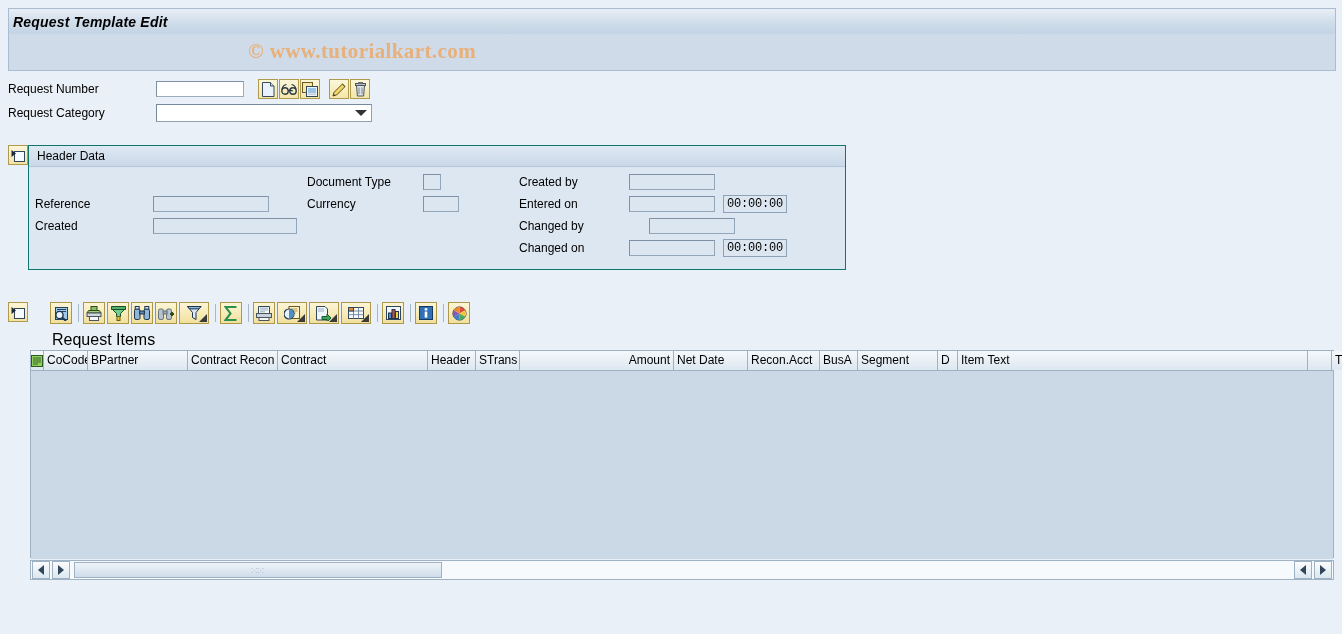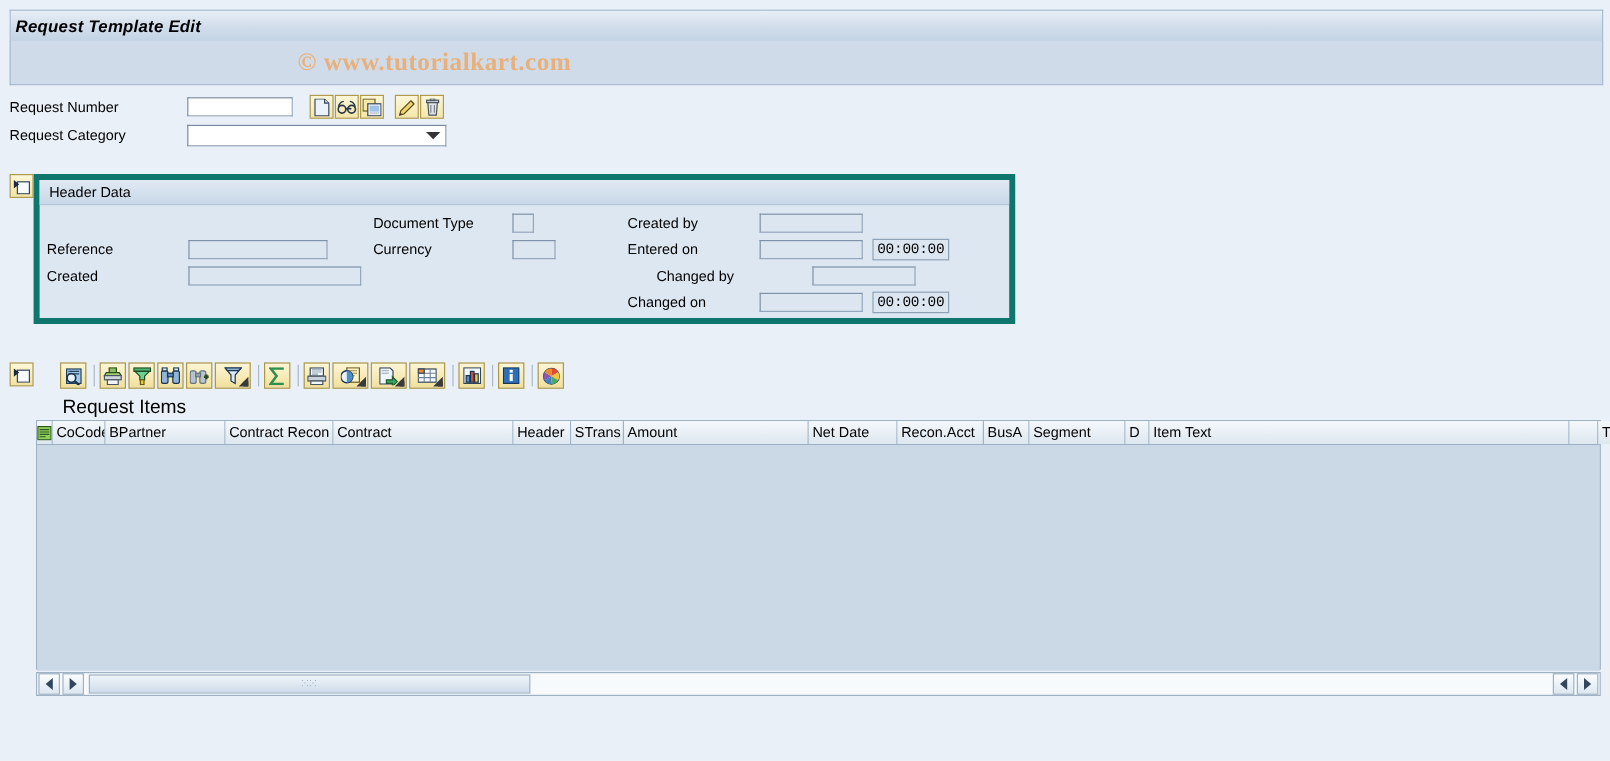--- a/index.html
+++ b/index.html
@@ -73,21 +73,21 @@
 
   
   .groupicon{
     position:absolute;width:20px;height:20px;
     background:linear-gradient(to bottom,#fdf7d9,#f2e3a2);
     border:1px solid #b09a4e;box-sizing:border-box;
     display:flex;align-items:center;justify-content:center;
   }
   .hdr-panel{
     position:absolute;left:28px;top:145px;width:818px;height:125px;
-    border:5px solid #0f766e;background:#dde7f1;box-sizing:border-box;
+    border:1px solid #0f766e;background:#dde7f1;box-sizing:border-box;
   }
   .hdr-caption{
     height:20px;line-height:20px;padding-left:8px;font-size:12px;
     background:linear-gradient(to bottom,#dfe9f3,#c9d8e8);
     border-bottom:1px solid #b4c6d8;
   }
   .hdr-body{position:relative;height:103px;}
   .fld{position:absolute;display:flex;align-items:center;height:18px;}
   .fld .fl{font-size:12px;white-space:nowrap;}
   .timebox{
@@ -127,21 +127,21 @@
     display:flex;height:19px;align-items:stretch;
     background:linear-gradient(to bottom,#f2f6fa,#dbe5ef);
     border-bottom:1px solid #9fb2c4;
   }
   .hcell{
     border-right:1px solid #9fb2c4;font-size:12px;line-height:18px;
     padding:0 3px;box-sizing:border-box;white-space:nowrap;overflow:hidden;
     background:linear-gradient(to bottom,#f4f8fb,#dde7f0);
     cursor:pointer;
   }
-  .hcell.r{text-align:left;}
+  .hcell.r{text-align:right;}
   .hsel{
     width:18px;border-right:1px solid #9fb2c4;
     display:flex;align-items:center;justify-content:center;
     background:linear-gradient(to bottom,#f4f8fb,#dde7f0);
     box-sizing:border-box;
   }
   .grid-body{height:188px;background:#cbd9e7;}
 
   
   .hscroll{
@@ -274,21 +274,21 @@
 
       <div class="fld" style="left:490px;top:6px;">
         <div class="fl" style="width:110px;">Created by</div>
         <input class="inp-ro" style="width: 86px;" type="text" value="">
       </div>
       <div class="fld" style="left:490px;top:28px;">
         <div class="fl" style="width:110px;">Entered on</div>
         <input class="inp-ro" style="width: 86px;" type="text" value="">
         <div class="timebox" style="margin-left:8px;">00:00:00</div>
       </div>
-      <div class="fld" style="left:514px;top:50px;gap:20px;">
+      <div class="fld" style="left:490px;top:50px;gap:20px;">
         <div class="fl" style="width:110px;">Changed by</div>
         <input class="inp-ro" style="width: 86px;" type="text" value="">
       </div>
       <div class="fld" style="left:490px;top:72px;">
         <div class="fl" style="width:110px;">Changed on</div>
         <input class="inp-ro" style="width: 86px;" type="text" value="">
         <div class="timebox" style="margin-left:8px;">00:00:00</div>
       </div>
 
     </div>

